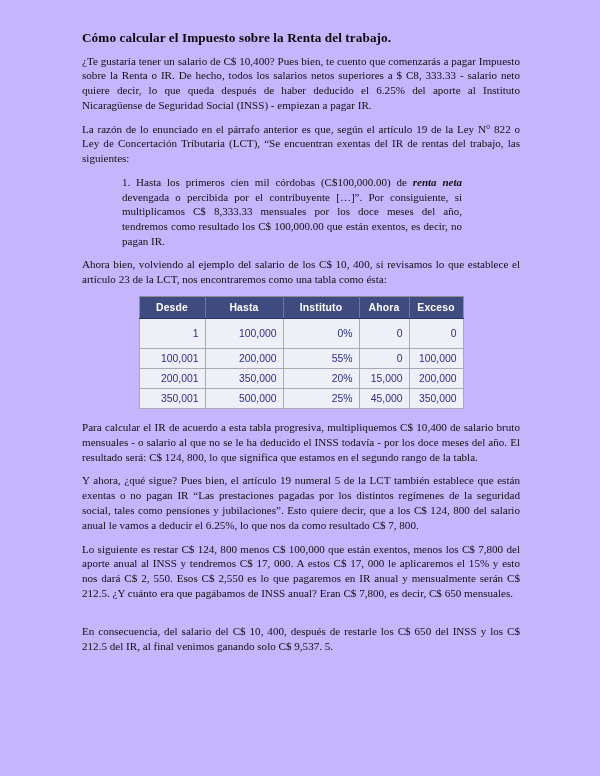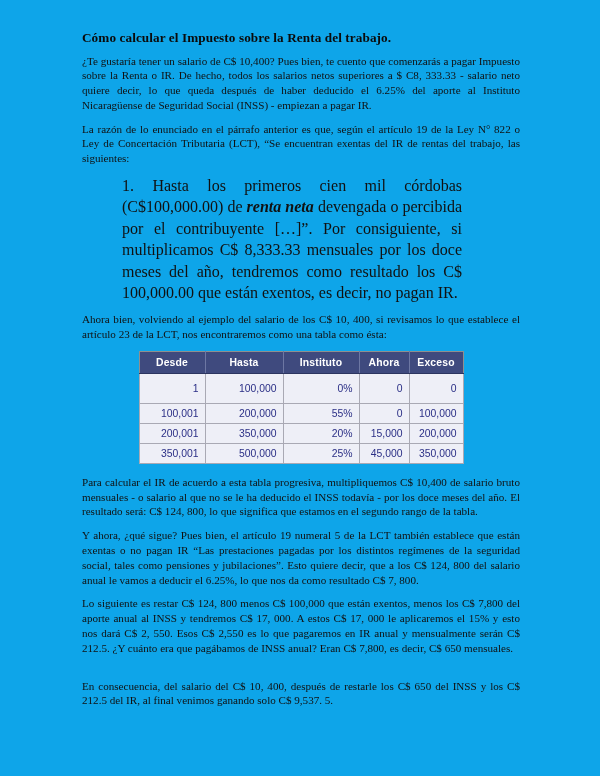--- a/index.html
+++ b/index.html
@@ -14,21 +14,21 @@
     overflow: hidden;
     font-family: "Liberation Serif", "DejaVu Serif", serif;
     color: #000000;
   }
   .page {
     position: relative;
     width: 600px;
     height: 776px;
     box-sizing: border-box;
     padding: 30px 80px 12px 82px;
-    background: #0ea5e9;
+    background: #c4b5fd;
   }
   .doc-title {
     font-size: 13.2px;
     font-weight: bold;
     line-height: 1.25;
     margin: 0 0 7px 0;
     letter-spacing: 0.1px;
     color: #0b0b0b;
   }
   p.body-par {
@@ -38,21 +38,21 @@
     margin: 0 0 9px 0;
     color: #111;
     -webkit-hyphens: none;
     hyphens: none;
   }
   p.body-par:last-child { margin-bottom: 12px; }
   .list-item {
     margin: 0 0 9px 0;
     padding-left: 40px;
     padding-right: 58px;
-    font-size: 16px;
+    font-size: 11px;
     line-height: 1.335;
     text-align: justify;
     color: #111;
   }
   .bi {
     font-weight: bold;
     font-style: italic;
   }
   .table-wrap {
     margin: 4px 0 11px 0;

